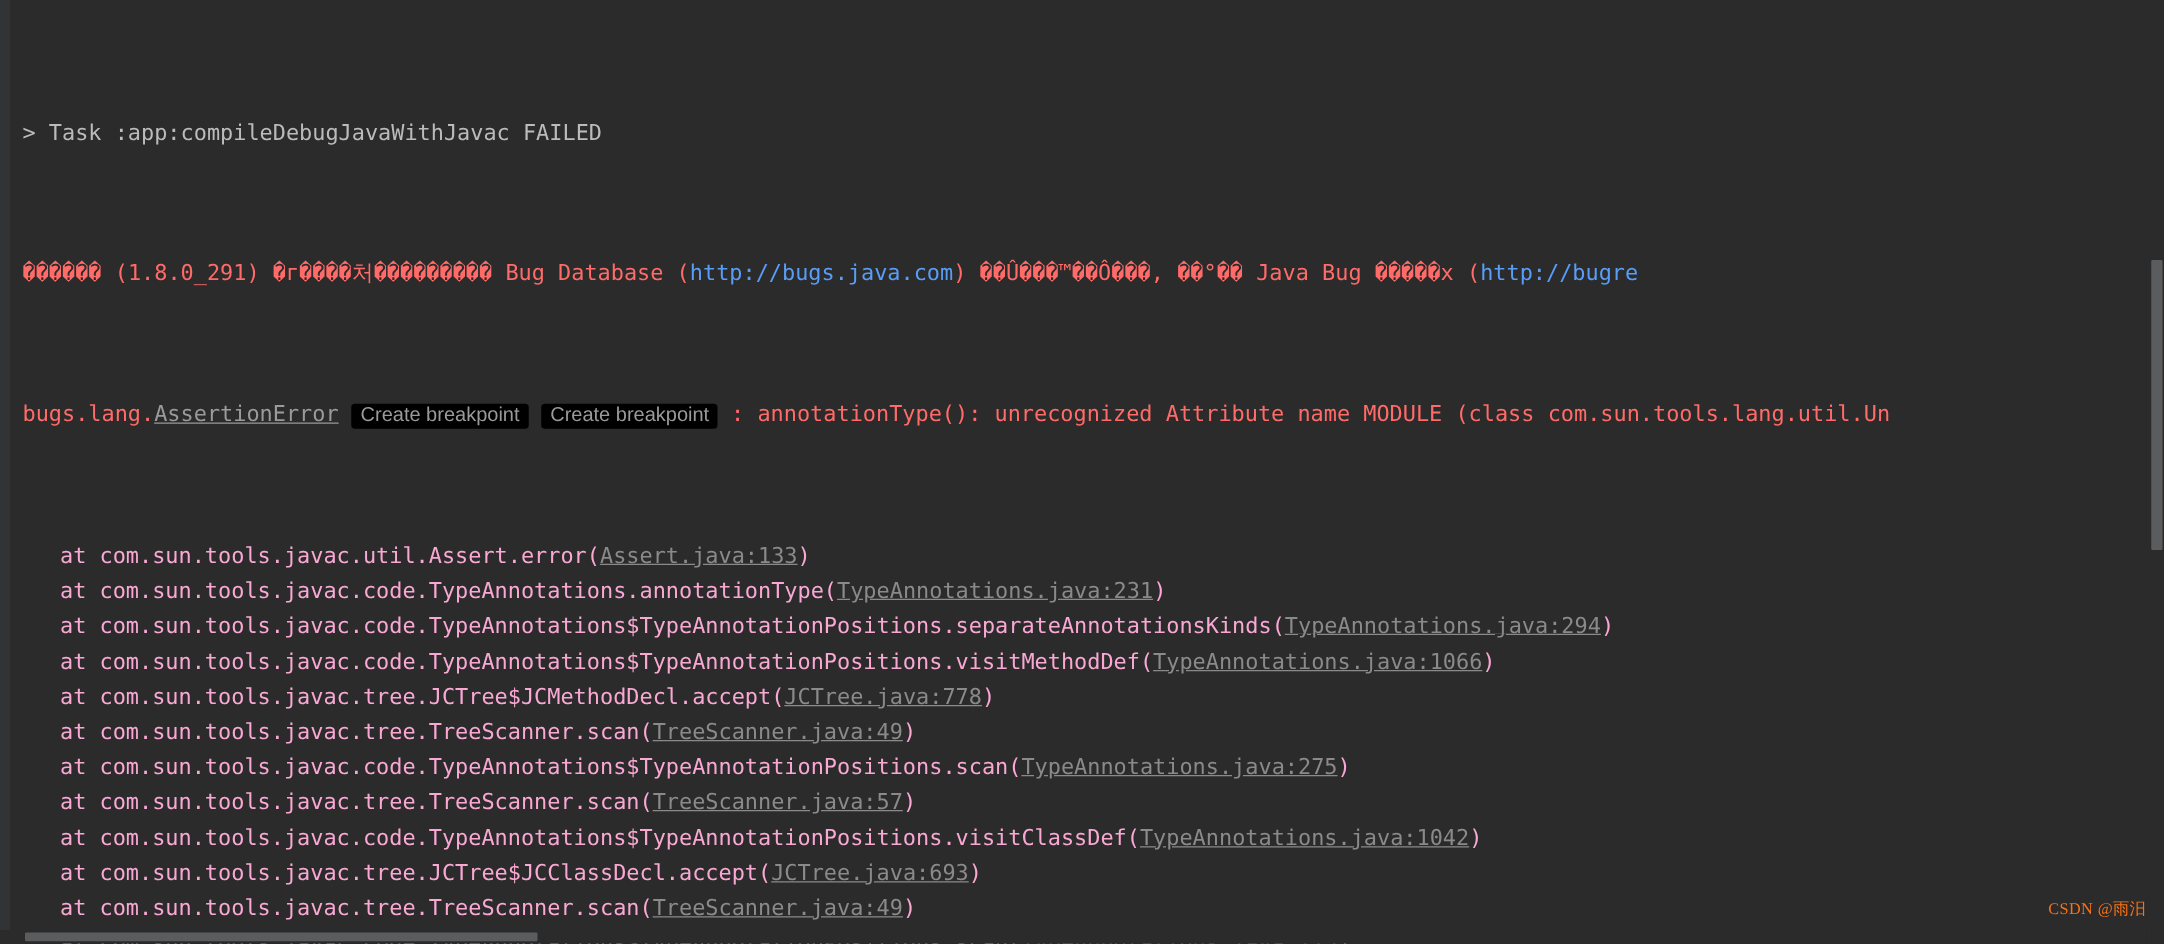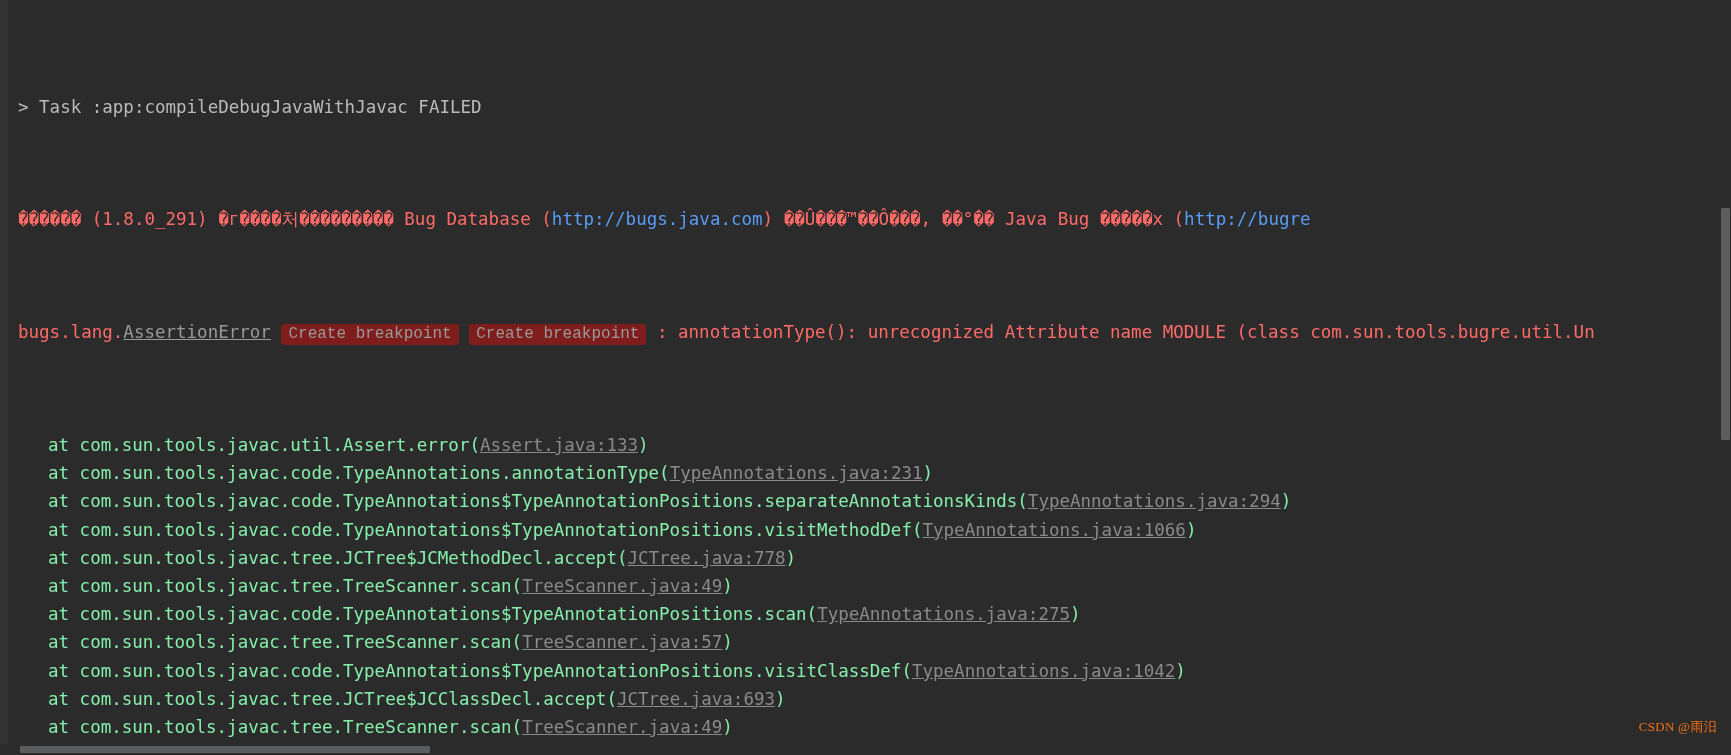--- a/index.html
+++ b/index.html
@@ -34,33 +34,33 @@
     white-space: pre;
   }
   .line {
     white-space: pre;
     height: 28.2px;
     padding-left: 18px;
     box-sizing: border-box;
   }
   .task   { color: #bbbbbb; }
   .err    { color: #ff6b68; }
-  .at     { color: #86efac; }
+  .at     { color: #f9a8d4; }
   .link   { color: #589df6; cursor: pointer; }
   .flink  { color: #8a8a8a; text-decoration: underline; cursor: pointer; }
   .exc    { color: #ff6b68; }
   .exclink{ color: #9a9a9a; text-decoration: underline; cursor: pointer; }
   .mojibake { color: #ff6b68; }
   .bp {
     color: #9a9a9a;
-    background: #7f1d1d;
+    background: #000000;
     border-radius: 3px;
     padding: 1px 7px 2px 7px;
     font-size: 16px;
-    font-family: Liberation Mono, monospace;
+    font-family: Liberation Sans, sans-serif;
     cursor: pointer;
   }
   
   #vtrack {
     position: absolute;
     right: 0; top: 0;
     width: 14px; height: 755px;
     background: #2b2b2b;
   }
   #vthumb {
@@ -106,21 +106,21 @@
 <div id="console">
 
   <div id="gutter"></div>
 
   <div id="lines">
 
     <div class="line"><span class="task">&gt; Task :app:compileDebugJavaWithJavac FAILED</span></div>
 
     <div class="line"><span class="mojibake">������</span><span class="err"> </span><span class="err">(1.8.0_291)</span><span class="err"> </span><span class="mojibake">�г����처���������</span><span class="err"> </span><span class="err">Bug Database</span><span class="err"> </span><span class="err">(</span><span class="link">http://bugs.java.com</span><span class="err">)</span><span class="err"> </span><span class="mojibake">��Û���™��Ô���,</span><span class="err"> </span><span class="mojibake">��°��</span><span class="err"> </span><span class="err">Java Bug</span><span class="err"> </span><span class="mojibake">�����x</span><span class="err"> </span><span class="err">(</span><span class="link">http://bugre</span></div>
 
-    <div class="line"><span class="exc">bugs.lang.</span><span class="exclink">AssertionError</span><span class="err"> </span><span class="bp">Create breakpoint</span><span class="err"> </span><span class="bp">Create breakpoint</span><span class="exc"> : </span><span class="exc">annotationType(): unrecognized Attribute name MODULE (class com.sun.tools.bugre.util.Un</span></div>
+    <div class="line"><span class="exc">bugs.lang.</span><span class="exclink">AssertionError</span><span class="err"> </span><span class="bp">Create breakpoint</span><span class="err"> </span><span class="bp">Create breakpoint</span><span class="exc"> : </span><span class="exc">annotationType(): unrecognized Attribute name MODULE (class com.sun.tools.lang.util.Un</span></div>
 
     <div id="trace"><div class="line" style="padding-left: 48px;"><span class="at">at com.sun.tools.javac.util.Assert.error(</span><span class="flink">Assert.java:133</span><span class="at">)</span></div><div class="line" style="padding-left: 48px;"><span class="at">at com.sun.tools.javac.code.TypeAnnotations.annotationType(</span><span class="flink">TypeAnnotations.java:231</span><span class="at">)</span></div><div class="line" style="padding-left: 48px;"><span class="at">at com.sun.tools.javac.code.TypeAnnotations$TypeAnnotationPositions.separateAnnotationsKinds(</span><span class="flink">TypeAnnotations.java:294</span><span class="at">)</span></div><div class="line" style="padding-left: 48px;"><span class="at">at com.sun.tools.javac.code.TypeAnnotations$TypeAnnotationPositions.visitMethodDef(</span><span class="flink">TypeAnnotations.java:1066</span><span class="at">)</span></div><div class="line" style="padding-left: 48px;"><span class="at">at com.sun.tools.javac.tree.JCTree$JCMethodDecl.accept(</span><span class="flink">JCTree.java:778</span><span class="at">)</span></div><div class="line" style="padding-left: 48px;"><span class="at">at com.sun.tools.javac.tree.TreeScanner.scan(</span><span class="flink">TreeScanner.java:49</span><span class="at">)</span></div><div class="line" style="padding-left: 48px;"><span class="at">at com.sun.tools.javac.code.TypeAnnotations$TypeAnnotationPositions.scan(</span><span class="flink">TypeAnnotations.java:275</span><span class="at">)</span></div><div class="line" style="padding-left: 48px;"><span class="at">at com.sun.tools.javac.tree.TreeScanner.scan(</span><span class="flink">TreeScanner.java:57</span><span class="at">)</span></div><div class="line" style="padding-left: 48px;"><span class="at">at com.sun.tools.javac.code.TypeAnnotations$TypeAnnotationPositions.visitClassDef(</span><span class="flink">TypeAnnotations.java:1042</span><span class="at">)</span></div><div class="line" style="padding-left: 48px;"><span class="at">at com.sun.tools.javac.tree.JCTree$JCClassDecl.accept(</span><span class="flink">JCTree.java:693</span><span class="at">)</span></div><div class="line" style="padding-left: 48px;"><span class="at">at com.sun.tools.javac.tree.TreeScanner.scan(</span><span class="flink">TreeScanner.java:49</span><span class="at">)</span></div><div class="line" style="padding-left: 48px;"><span class="at">at com.sun.tools.javac.code.TypeAnnotations$TypeAnnotationPositions.scan(</span><span class="flink">TypeAnnotations.java:275</span><span class="at">)</span></div></div>
 
   </div>
 
   <div id="vtrack">
     <div id="vthumb"></div>
   </div>
 
   <div id="htrack">

